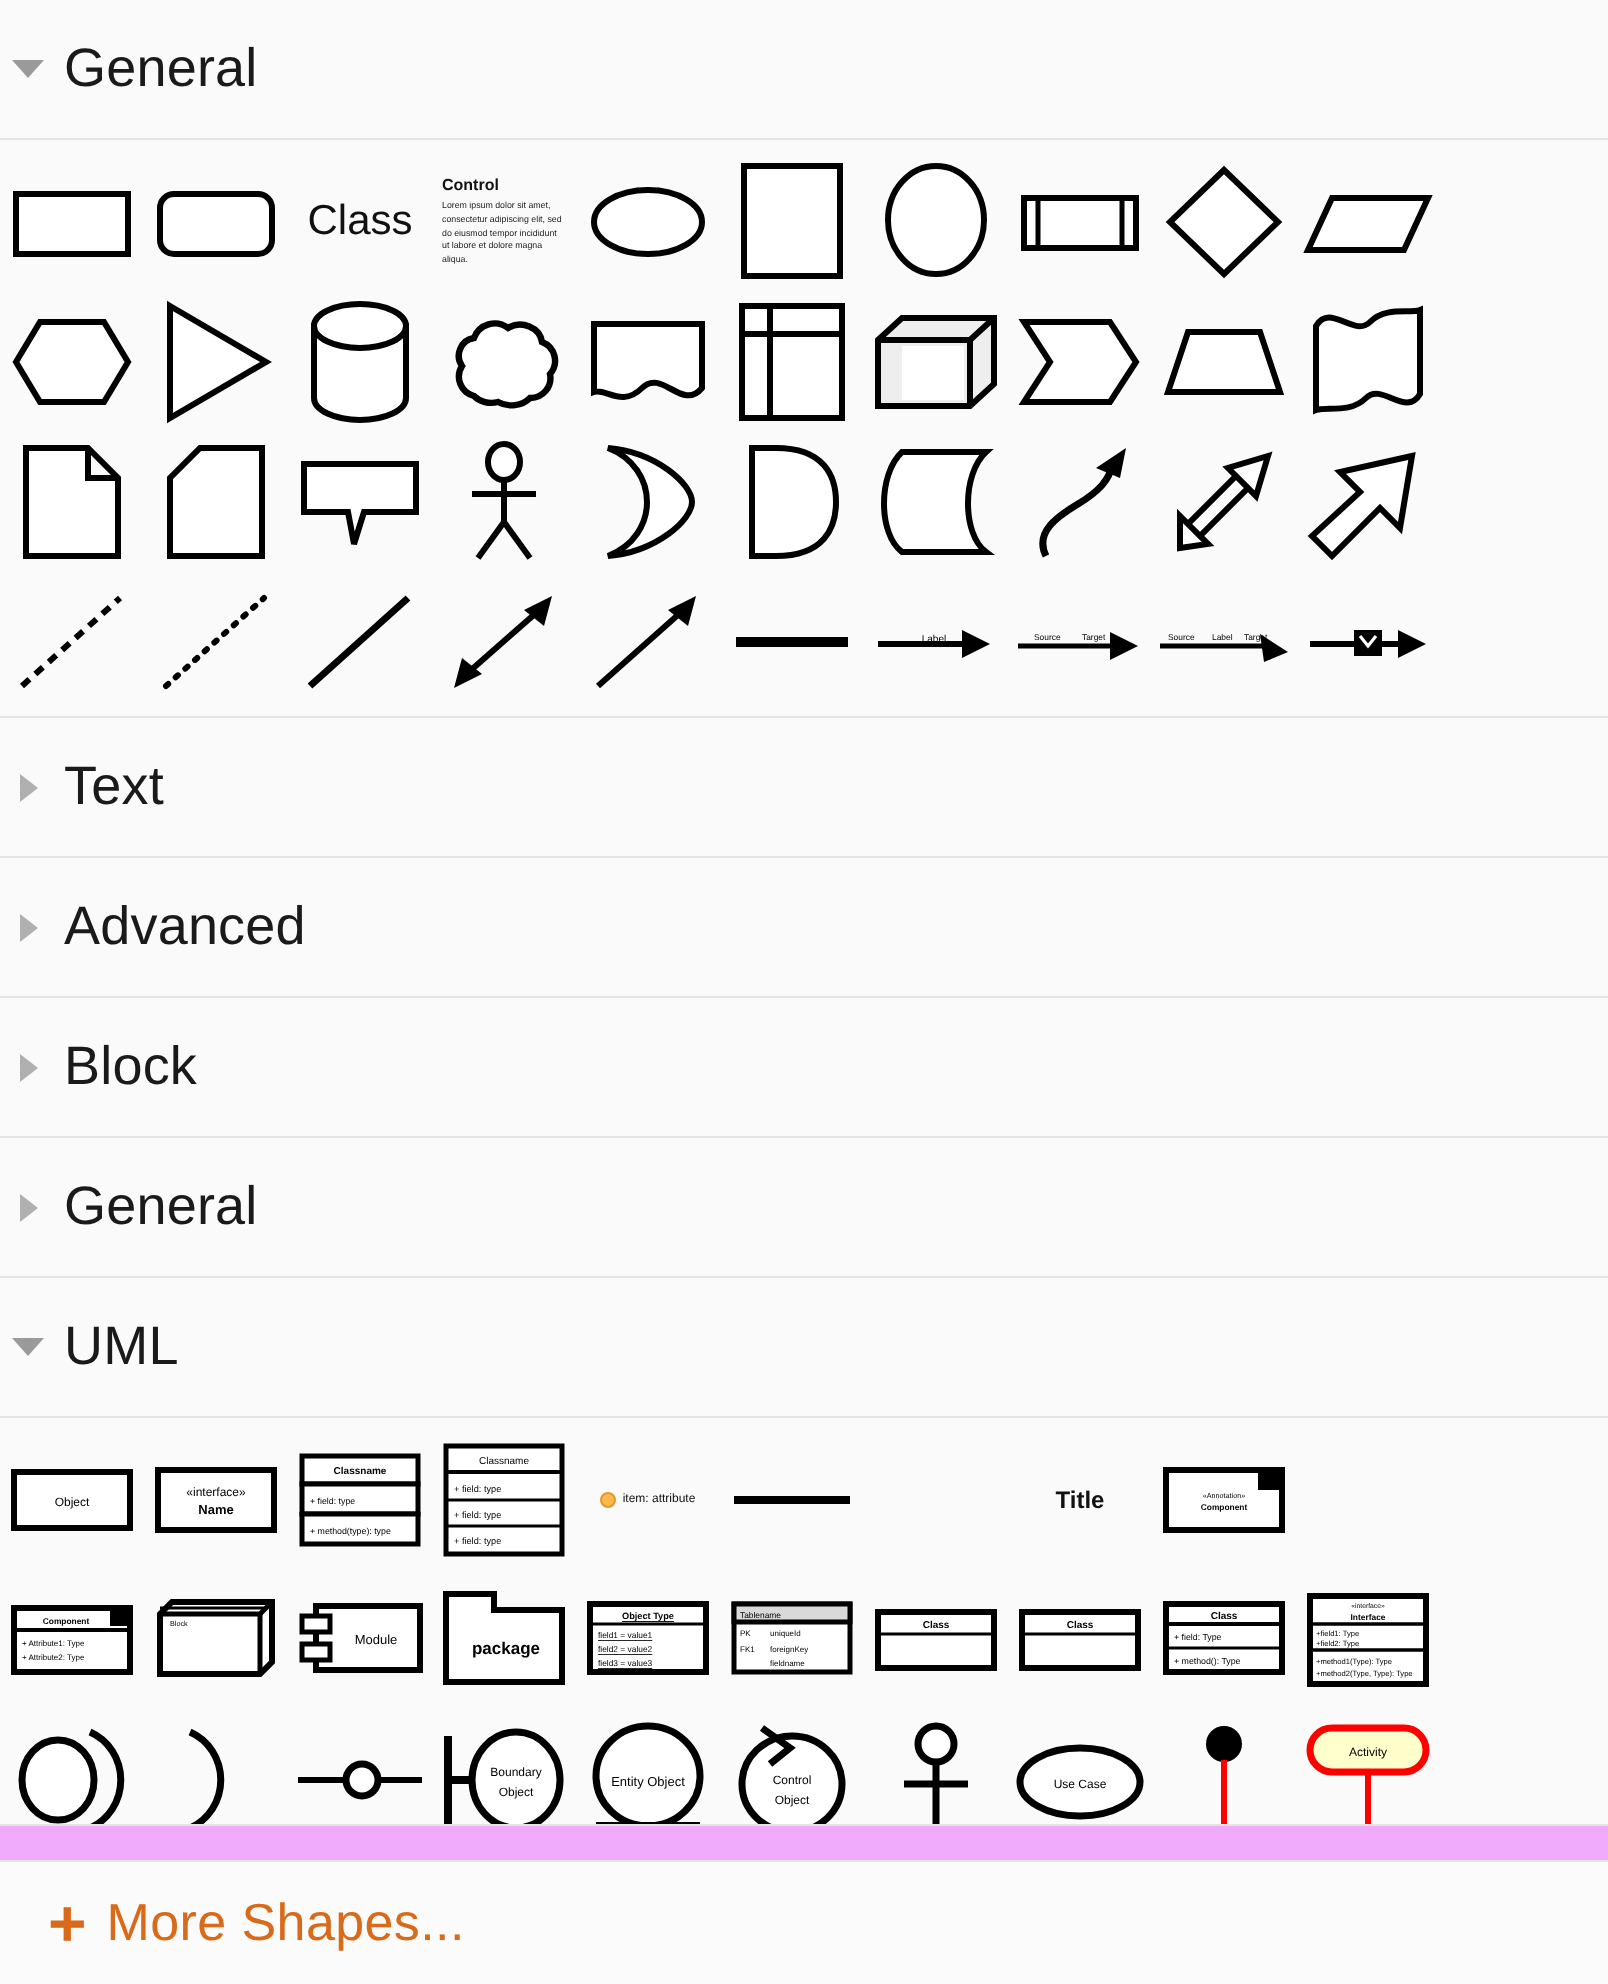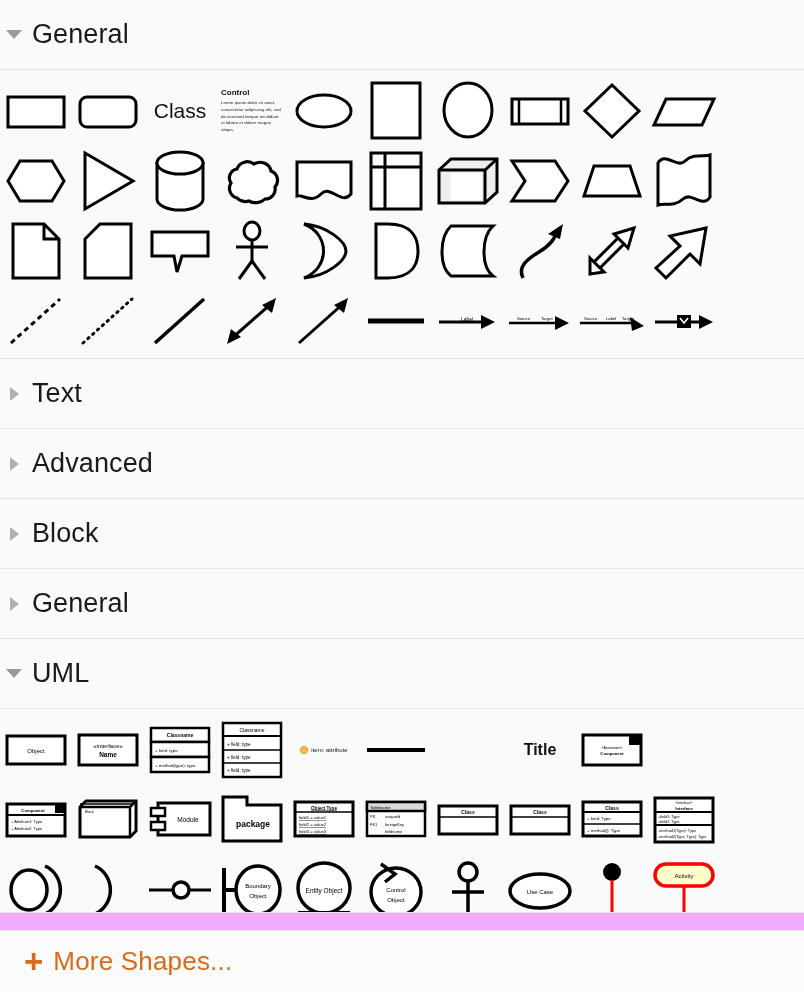--- a/index.html
+++ b/index.html
@@ -423,21 +423,21 @@
           <span style="font-size:6px;color:#111;white-space:nowrap;">item: attribute</span>
         </div>
       </div>
       <div class="cell">
         <svg width="62" height="20">
             <line x1="2" y1="10" x2="60" y2="10" stroke="#000" stroke-width="4"></line>
           </svg>
       </div>
       <div class="cell"></div>
       <div class="cell">
-        <span style="font-size:16px;font-weight:bold;color:#111;">Title</span>
+        <span style="font-size:12px;font-weight:bold;color:#111;">Title</span>
       </div>
       <div class="cell">
         <svg width="62" height="42">
           <rect x="2" y="6" width="58" height="30" fill="#fff" stroke="#000" stroke-width="3"></rect>
           <rect x="48" y="6" width="12" height="10" fill="#000"></rect>
           <text x="31" y="20" font-size="3.6" text-anchor="middle" fill="#000" font-family="'Liberation Sans',sans-serif">«Annotation»</text>
           <text x="31" y="26" font-size="4.2" font-weight="bold" text-anchor="middle" fill="#000" font-family="'Liberation Sans',sans-serif">Component</text>
         </svg>
       </div>
     </div>

